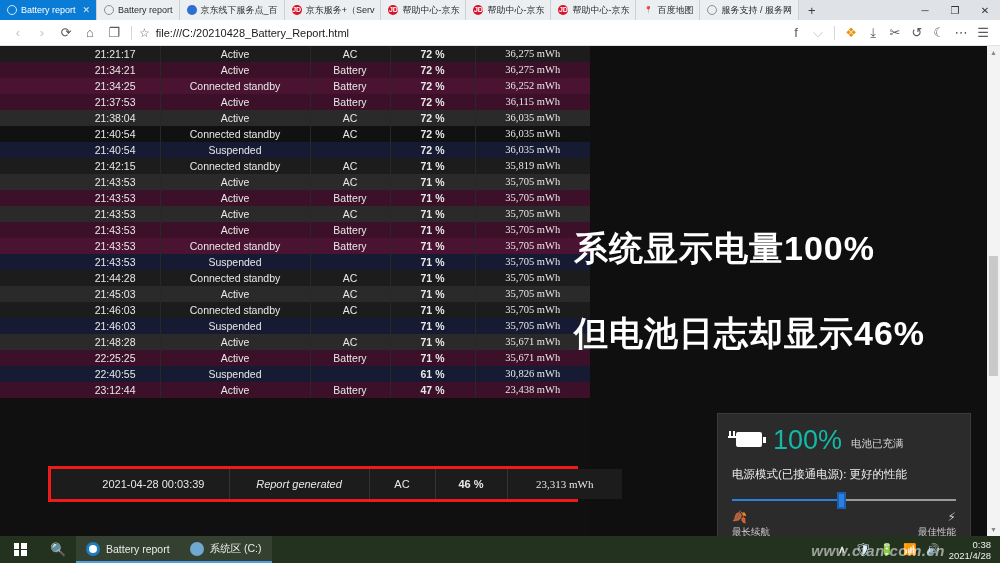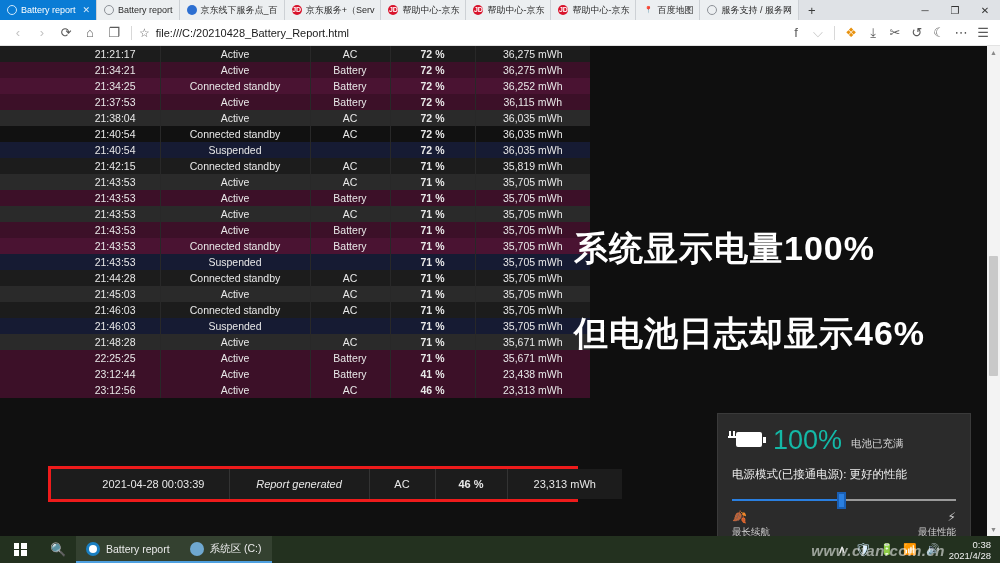--- a/index.html
+++ b/index.html
@@ -79,21 +79,21 @@
   #report{
     position:absolute; left:0; top:0; width:590px; height:490px;
     background:#101010;
   }
   table{ border-collapse:collapse; width:590px; table-layout:fixed; }
   td{
     font-size:10.5px; color:#e8e8e8; height:16px; line-height:16px;
     padding:0 6px; white-space:nowrap; overflow:hidden;
     border-right:1px solid rgba(255,255,255,.10);
   }
-  td:last-child{ border-right:none; }
+  td:last-child{ border-right:none;font-family:Liberation Serif, serif; }
   .c-time{ width:160px; text-align:right; padding-right:24px; }
   .c-state{ width:150px; text-align:center; }
   .c-src{ width:80px; text-align:center; }
   .c-pct{ width:85px; text-align:center; font-weight:bold;margin-top:36px; }
   .c-cap{ width:115px; text-align:center; }
   tr.bg-dk{ background:#1c1c1c; }
   tr.bg-mar{ background:#3c1028; }
   tr.bg-mar2{ background:#4a1332; }
   tr.bg-navy{ background:#161b33; }
   tr.bg-black{ background:#111111; }
@@ -395,33 +395,33 @@
               <td class="c-pct">71 %</td>
               <td class="c-cap">35,671 mWh</td>
             </tr>
             <tr class="bg-mar">
               <td class="c-time">22:25:25</td>
               <td class="c-state">Active</td>
               <td class="c-src">Battery</td>
               <td class="c-pct">71 %</td>
               <td class="c-cap">35,671 mWh</td>
             </tr>
+            <tr class="bg-navy">
+              <td class="c-time">22:40:55</td>
+              <td class="c-state">Suspended</td>
+              <td class="c-src"></td>
+              <td class="c-pct">61 %</td>
+              <td class="c-cap">30,826 mWh</td>
+            </tr>
             <tr class="bg-mar">
               <td class="c-time">23:12:44</td>
               <td class="c-state">Active</td>
               <td class="c-src">Battery</td>
-              <td class="c-pct">41 %</td>
+              <td class="c-pct">47 %</td>
               <td class="c-cap">23,438 mWh</td>
-            </tr>
-            <tr class="bg-mar">
-              <td class="c-time">23:12:56</td>
-              <td class="c-state">Active</td>
-              <td class="c-src">AC</td>
-              <td class="c-pct">46 %</td>
-              <td class="c-cap">23,313 mWh</td>
             </tr>
           </tbody>
       </table>
     </div>
 
     <div id="hlrow" style="border-color: rgb(238, 27, 27);">
       <table>
         <tbody>
             <tr>
           <td class="c-time">2021-04-28  00:03:39</td>

